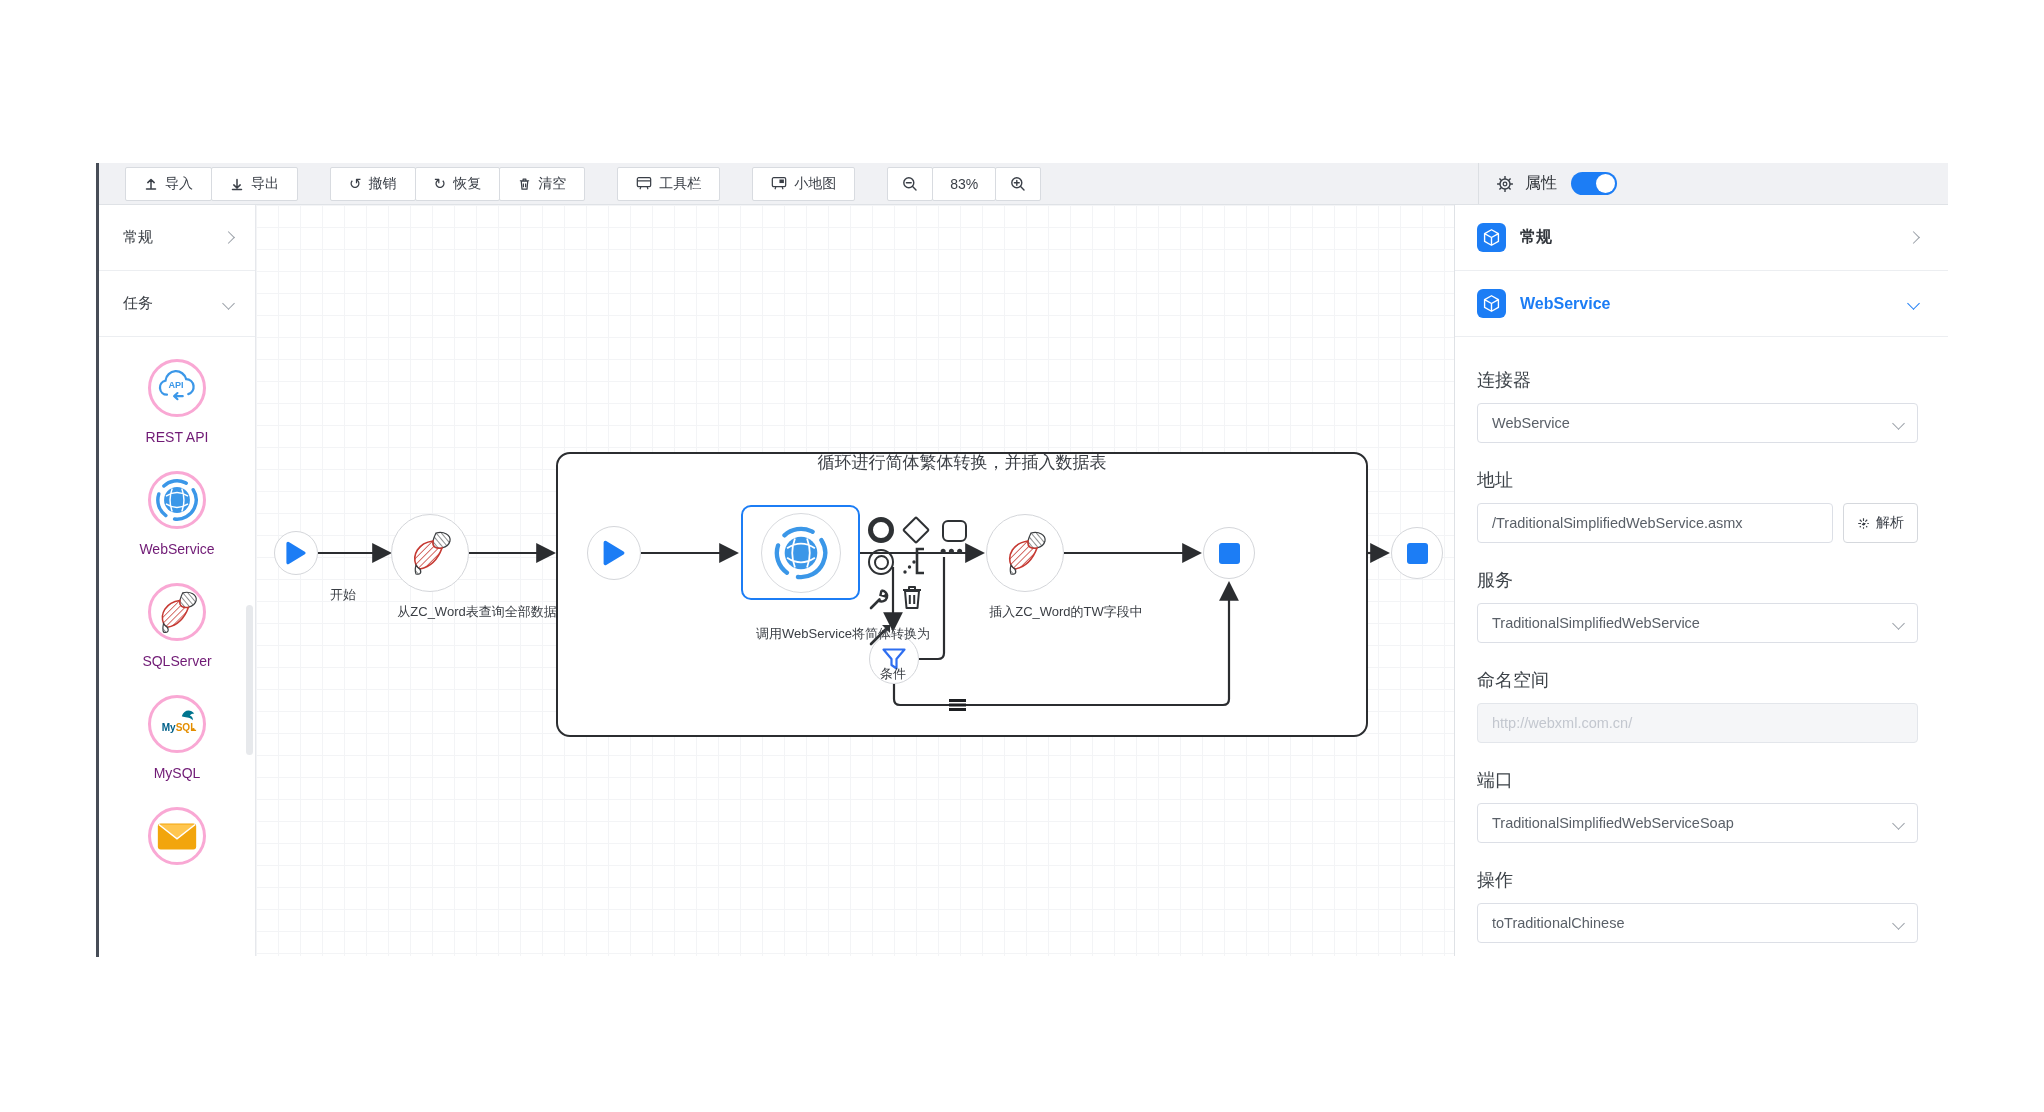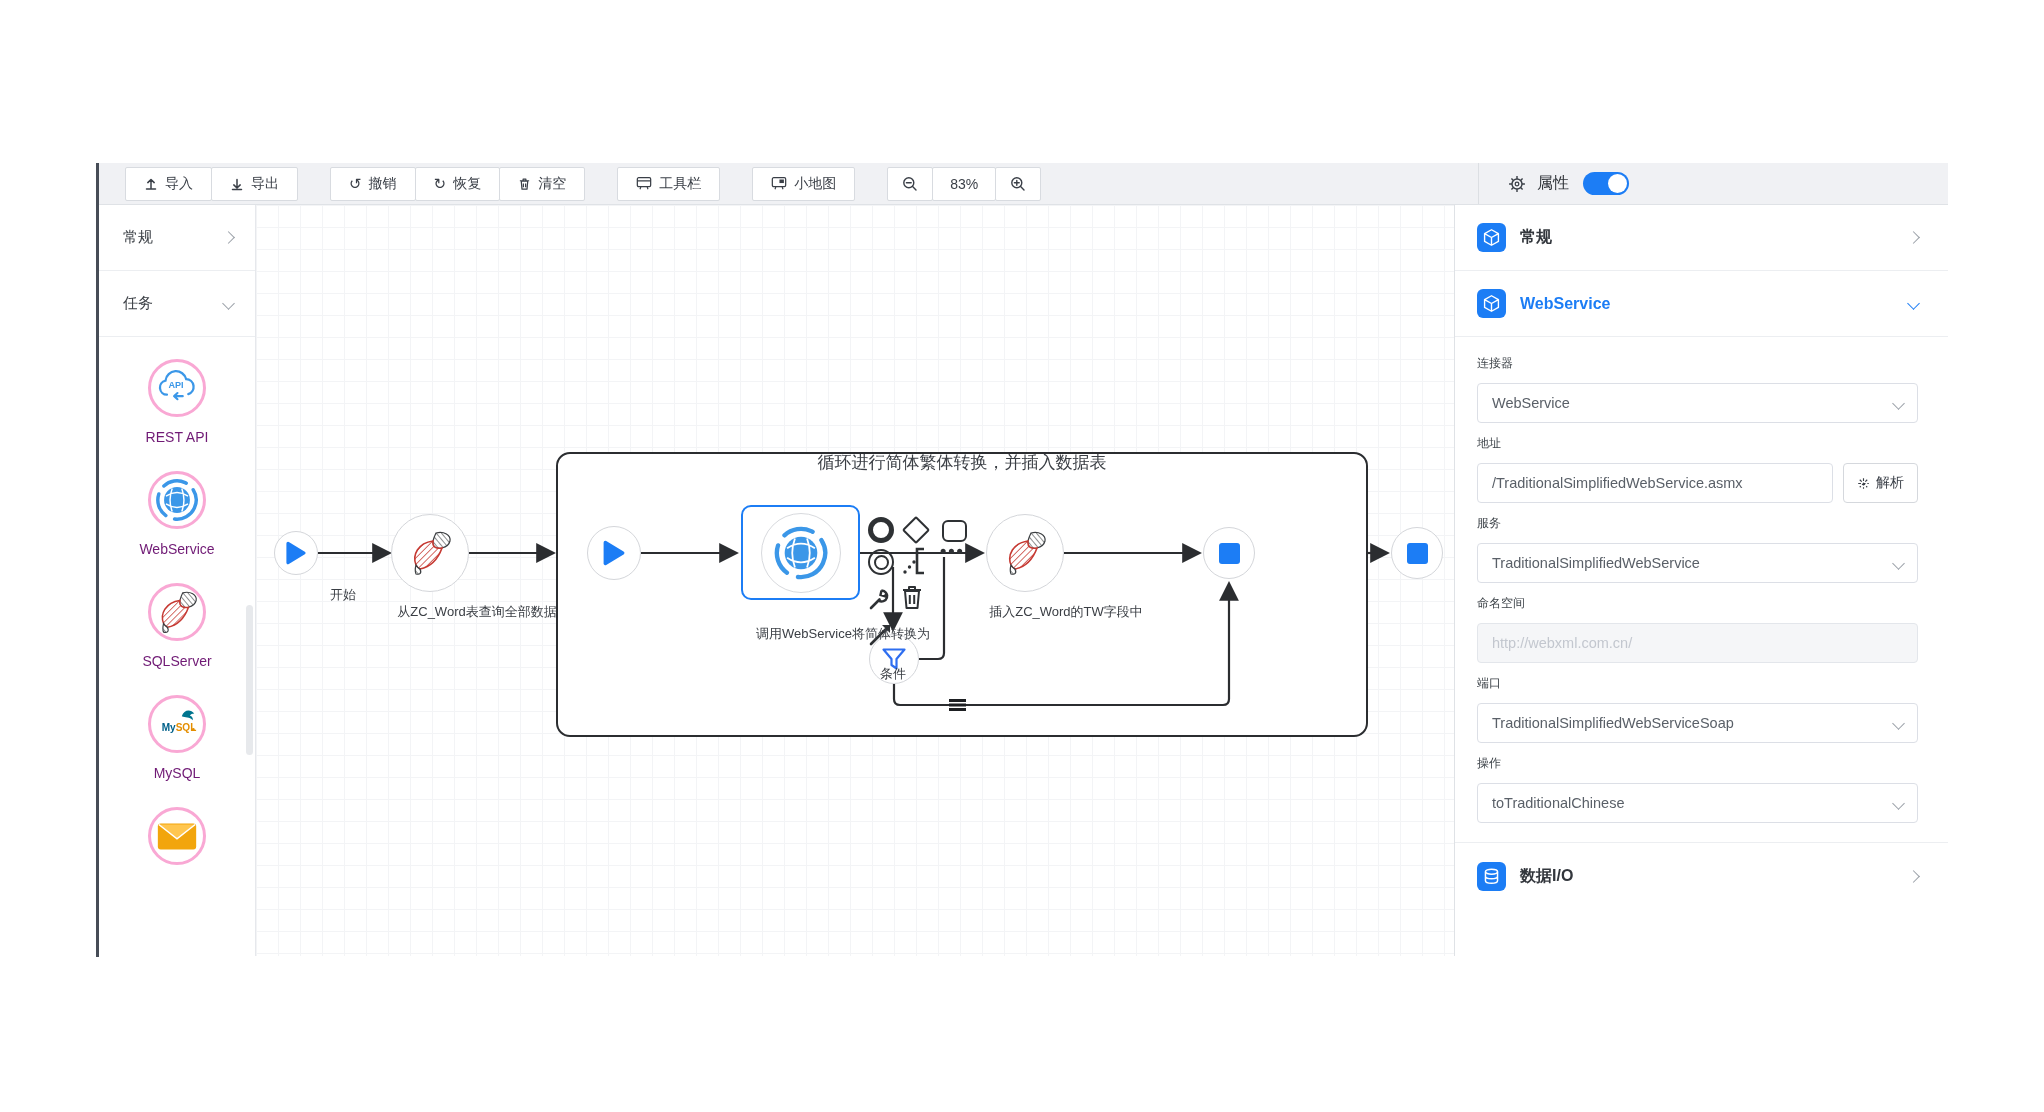--- a/index.html
+++ b/index.html
@@ -3,21 +3,21 @@
 <meta charset="utf-8">
 <style>
   * { margin:0; padding:0; box-sizing:border-box; }
   html,body { width:2044px; height:1112px; background:#fff;
     font-family:"Liberation Sans","DejaVu Sans",sans-serif; }
   .app { position:absolute; left:96px; top:163px; width:1852px; height:794px;
     background:#fff; border-left:3px solid #474d57; }
   
   .topbar { height:42px; background:#f0f1f4; border-bottom:1px solid #dfe2e6; display:flex;gap:24px; }
   .topbar-left { width:1355px; display:flex; align-items:center; padding-left:26px; }
-  .topbar-right { flex:1; border-left:1px solid #dcdfe3; display:flex; align-items:center; padding-left:28px; }
+  .topbar-right { flex:1; border-left:1px solid #dcdfe3; display:flex; align-items:center; padding-left:16px; }
   .btn-group { display:flex; margin-right:32px; }
   .tb-btn { height:34px; background:#fff; border:1px solid #d8dbe0; border-radius:2px;
     display:flex; align-items:center; padding:0 18px; font-size:14px; color:#3a3f47;
     cursor:pointer; white-space:nowrap; }
   .btn-group .tb-btn + .tb-btn { margin-left:-1px; }
   .tb-btn .ico { margin-right:7px; display:flex; align-items:center;
     font-family:"DejaVu Sans",sans-serif; font-size:15px; color:#3a3f47; }
   .tb-btn.sq { padding:0 14px; }
   .zoom-val { width:64px; justify-content:center; padding:0; }
   .gear-wrap { display:flex; align-items:center; color:#3a3f47; }
@@ -69,21 +69,21 @@
   .dots { font-size:18px; font-weight:bold; letter-spacing:2px; color:#2e3134; }
   
   .props { flex:1; border-left:1px solid #dfe2e6; background:#fff; overflow:hidden; }
   .sec-row { height:66px; display:flex; align-items:center; padding:0 30px 0 22px;
     border-bottom:1px solid #eceef1; cursor:pointer; }
   .sec-ico { width:29px; height:29px; border-radius:6px; background:#1c7df5;
     display:flex; align-items:center; justify-content:center; flex:none; }
   .sec-lbl { font-size:16px; font-weight:600; color:#33373d; margin-left:14px; flex:1; }
   .sec-lbl.blue { color:#1c7df5; }
   .fields { padding:6px 30px 0 22px; }
-  .f-lbl { font-size:12px; color:#3d4349; margin:12px 0 11px; }
+  .f-lbl { font-size:18px; color:#3d4349; margin:25px 0 11px; }
   .sel { height:40px; border:1px solid #dcdfe6; border-radius:4px; background:#fff;
     display:flex; align-items:center; padding:0 14px; cursor:pointer; }
   .sel .val { flex:1; font-size:14.5px; color:#5a6068; white-space:nowrap; overflow:hidden; }
   .addr-row { display:flex; gap:10px; }
   .txt-input { flex:1; height:40px; border:1px solid #dcdfe6; border-radius:4px;
     padding:0 14px; font-size:14.5px; color:#5a6068; font-family:inherit; min-width:0; }
   .txt-input.disabled { background:#f5f6f8; border-color:#e3e6eb; color:#c3c7cf; }
   .parse-btn { height:40px; border:1px solid #d5d8dd; border-radius:4px; background:#fff;
     display:flex; align-items:center; padding:0 13px; font-size:14px; color:#3a3f47;
     cursor:pointer; white-space:nowrap; }

